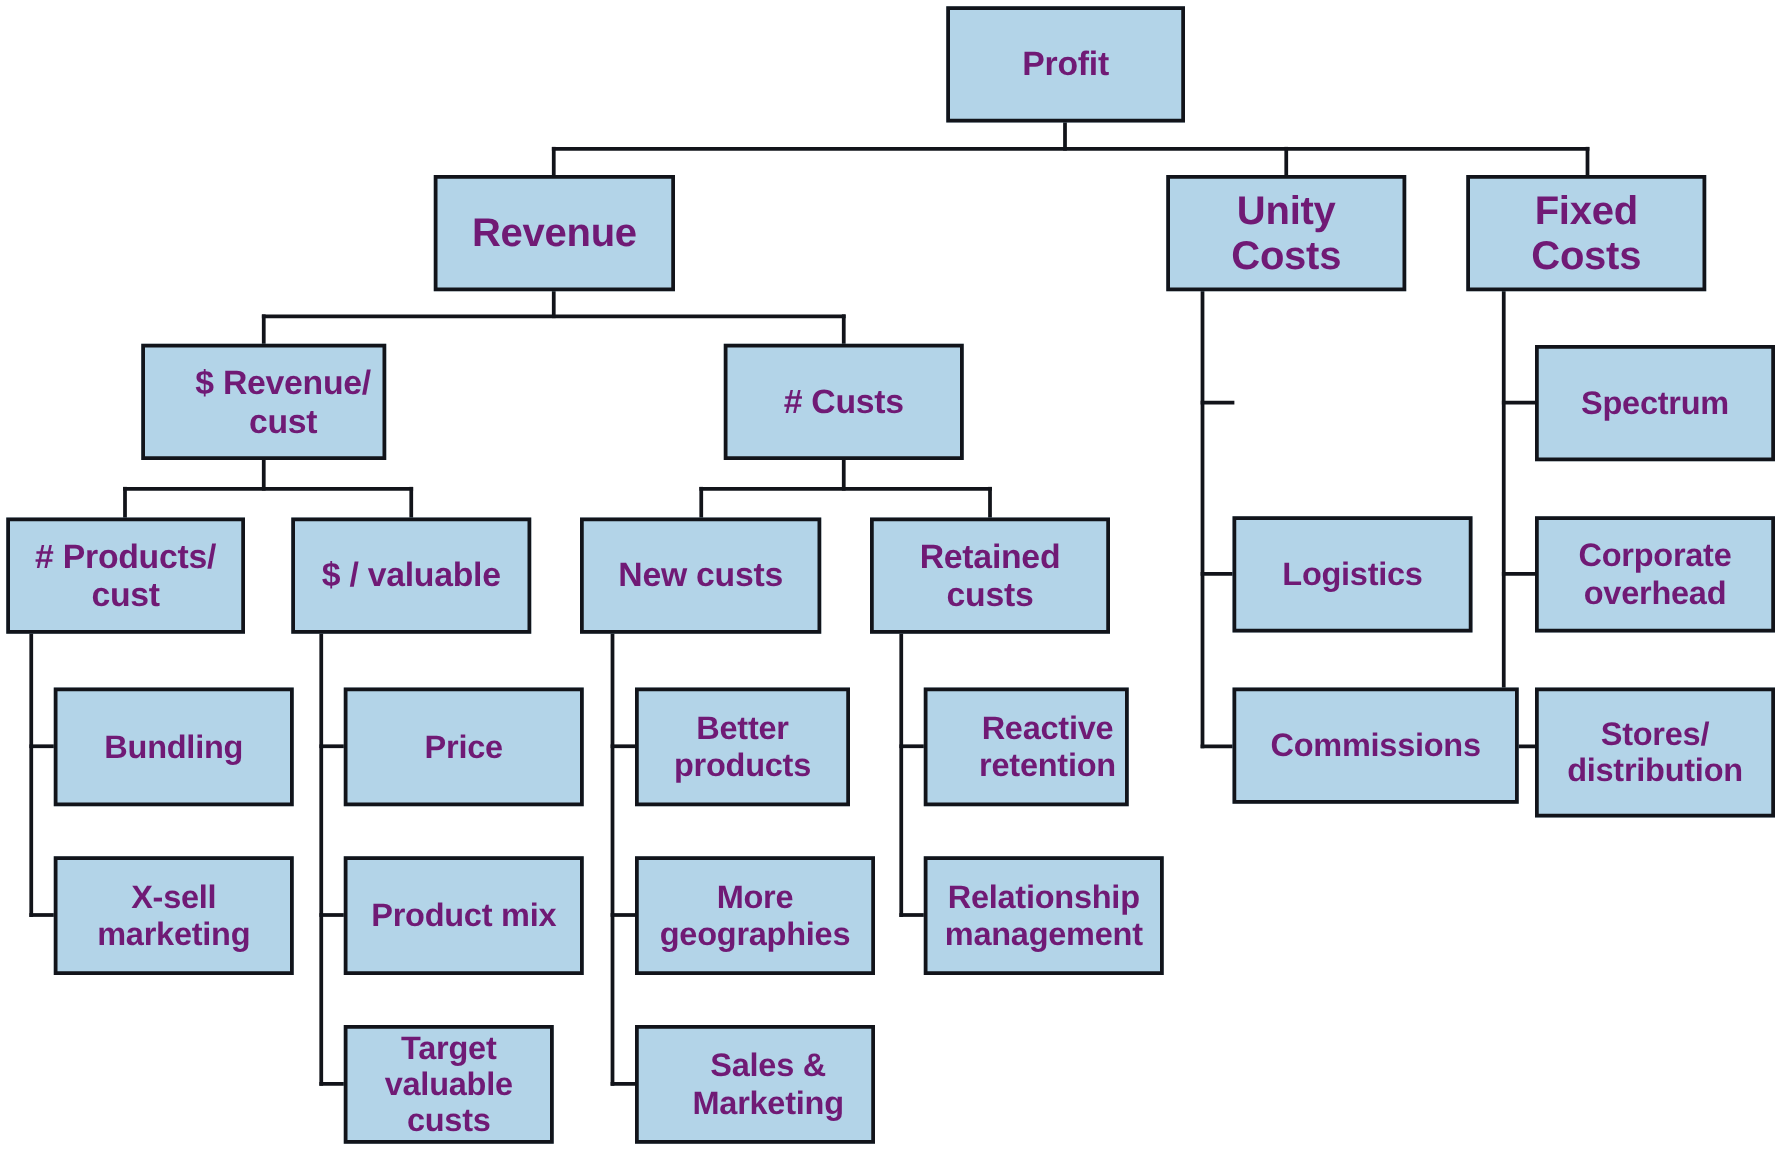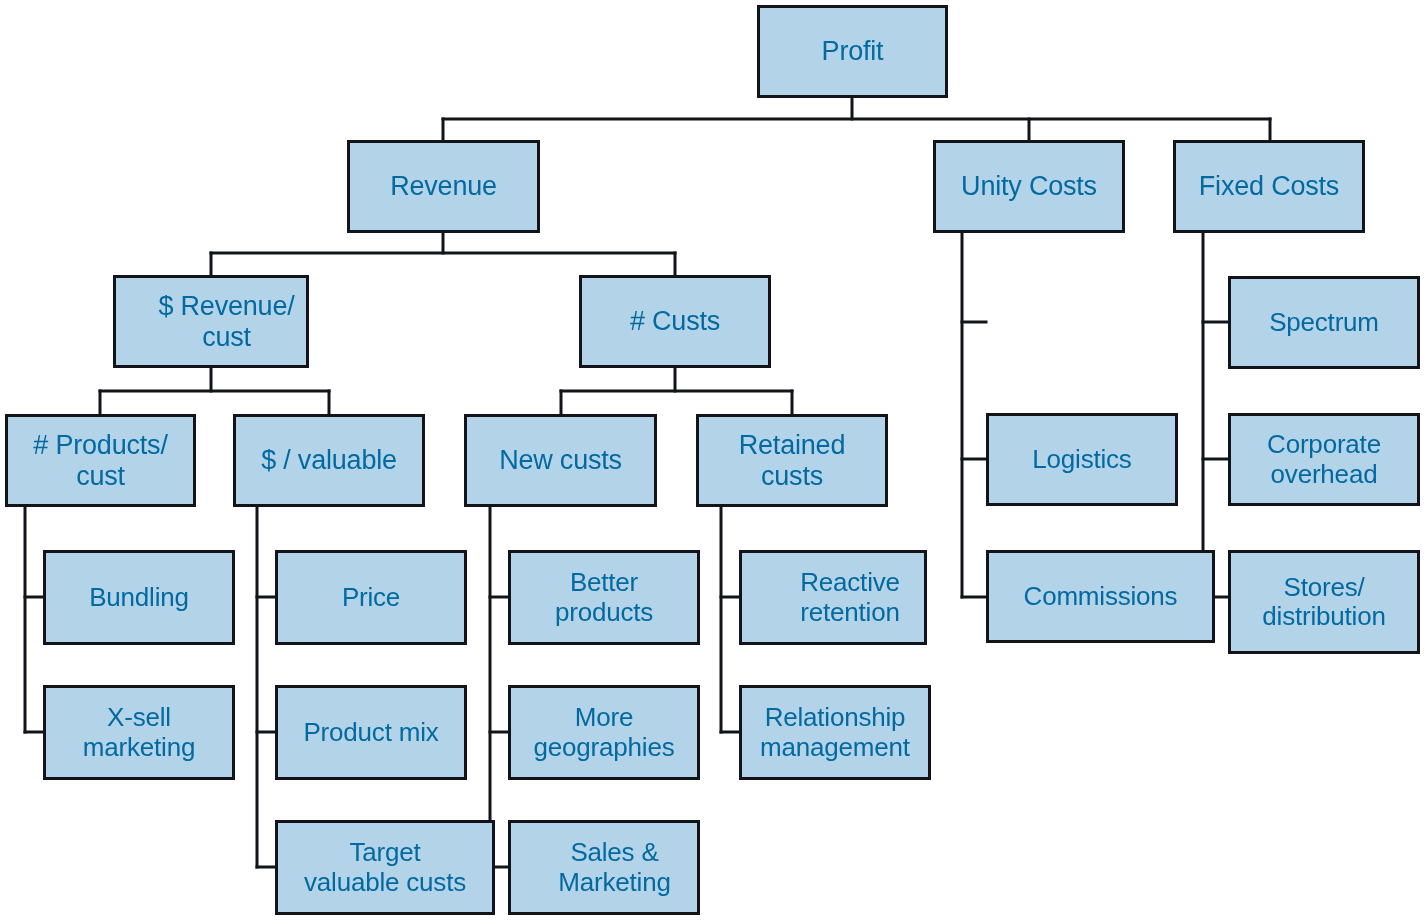--- a/index.html
+++ b/index.html
@@ -28,30 +28,30 @@
   }
   .node {
     position: absolute;
     box-sizing: border-box;
     background: #b3d4e8;
     border: 3px solid #12141a;
     display: flex;
     align-items: center;
     justify-content: center;
     text-align: center;
-    color: #0369a1;
+    color: #701a75;
     line-height: 1.12;
     padding: 2px 6px;
     white-space: pre-line;
     font-family: "Liberation Sans", sans-serif;
-    font-weight: 400;
+    font-weight: 700;
     letter-spacing: -0.2px;
   }
   .lvl-root  { font-size: 27px; }
-  .lvl-1     { font-size: 27px; }
+  .lvl-1     { font-size: 32px; }
   .lvl-2     { font-size: 27px; }
   .lvl-3     { font-size: 27px; }
   .lvl-leaf  { font-size: 26px; }
 </style>
 </head>
 <body>
 
 <div id="canvas">
   <svg id="connectors" viewBox="0 0 1426 921" width="1426" height="921" aria-hidden="true">
       <line x1="852" y1="98" x2="852" y2="119" stroke="#12141a" stroke-width="3" stroke-linecap="square"></line>
@@ -110,28 +110,28 @@
     <div class="node lvl-3" style="left: 464px; top: 414px; width: 193px; height: 93px;">New custs</div>
     <div class="node lvl-leaf" style="left: 1228px; top: 276px; width: 192px; height: 93px;">Spectrum</div>
     <div class="node lvl-leaf" style="left: 986px; top: 413px; width: 192px; height: 93px;">Logistics</div>
     <div class="node lvl-leaf" style="left: 1228px; top: 413px; width: 192px; height: 93px;">Corporate
 overhead</div>
     <div class="node lvl-leaf" style="left: 986px; top: 550px; width: 229px; height: 93px;">Commissions</div>
     <div class="node lvl-leaf" style="left: 1228px; top: 550px; width: 192px; height: 104px;">Stores/
 distribution</div>
     <div class="node lvl-leaf" style="left: 275px; top: 550px; width: 192px; height: 95px;">Price</div>
     <div class="node lvl-leaf" style="left: 43px; top: 550px; width: 192px; height: 95px;">Bundling</div>
-    <div class="node lvl-leaf" style="left: 508px; top: 550px; width: 192px; height: 95px;">Better
+    <div class="node lvl-leaf" style="left: 508px; top: 550px; width: 172px; height: 95px;">Better
 products</div>
-    <div class="node lvl-leaf" style="left: 739px; top: 550px; width: 188px; height: 95px; padding-left: 40px;">Reactive
+    <div class="node lvl-leaf" style="left: 739px; top: 550px; width: 164px; height: 95px; padding-left: 40px;">Reactive
 retention</div>
     <div class="node lvl-leaf" style="left: 43px; top: 685px; width: 192px; height: 95px;">X-sell
 marketing</div>
     <div class="node lvl-leaf" style="left: 275px; top: 685px; width: 192px; height: 95px;">Product mix</div>
     <div class="node lvl-leaf" style="left: 508px; top: 685px; width: 192px; height: 95px;">More
 geographies</div>
     <div class="node lvl-leaf" style="left: 739px; top: 685px; width: 192px; height: 95px;">Relationship
 management</div>
-    <div class="node lvl-leaf" style="left: 275px; top: 820px; width: 220px; height: 95px;">Target
+    <div class="node lvl-leaf" style="left: 275px; top: 820px; width: 168px; height: 95px;">Target
 valuable custs</div>
     <div class="node lvl-leaf" style="left: 508px; top: 820px; width: 192px; height: 95px; padding-left: 27px;">Sales &amp;
 Marketing</div>
   </div>
 
 </body></html>

